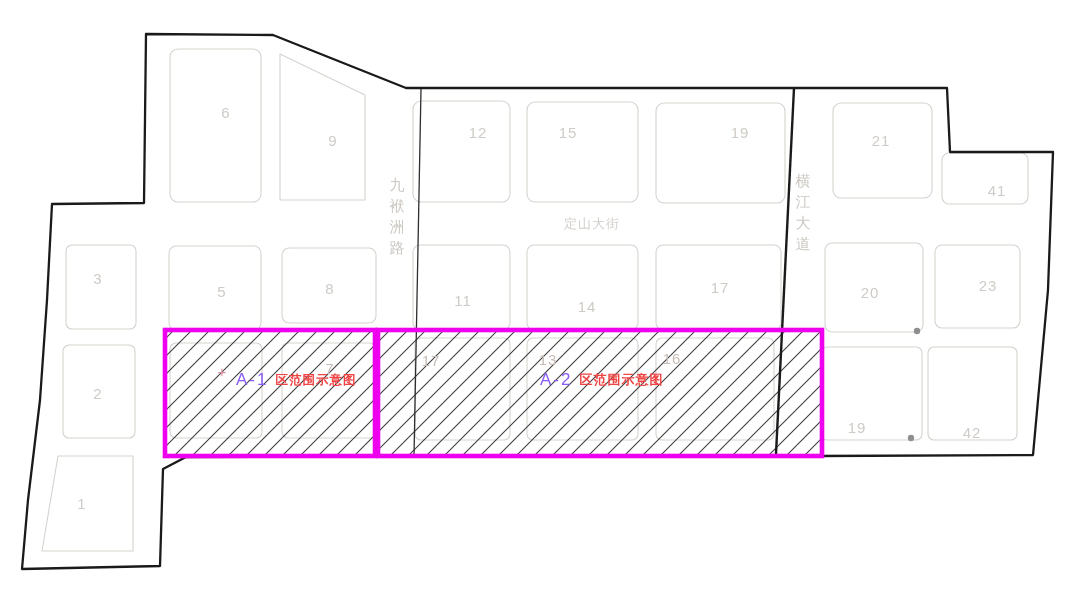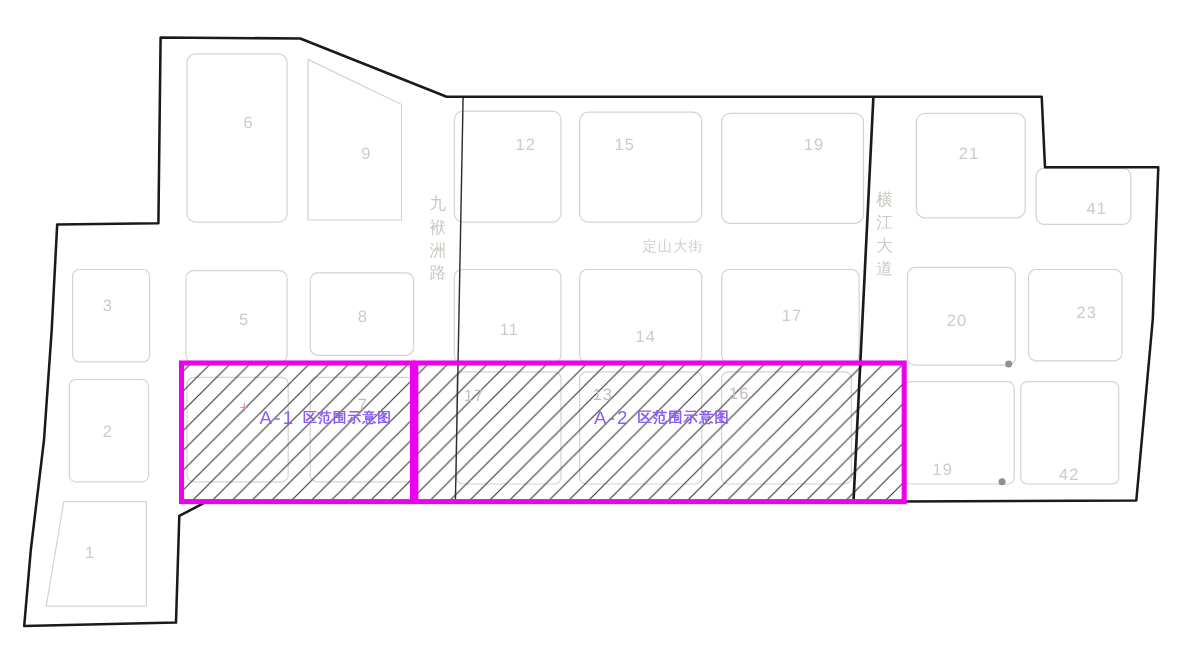--- a/index.html
+++ b/index.html
@@ -14,30 +14,29 @@
     transform:translate(-50%,-50%);
   }
   .num.hatched{color:#c7bcb6;}
   .street-v{
     writing-mode:vertical-rl;text-orientation:upright;
     font-size:15px;color:#ccc8c3;letter-spacing:21px;line-height:16px;
   }
   .street-h{
     font-size:13px;color:#d2cfca;letter-spacing:1px;
     transform:translate(-50%,-50%);
-    margin-left:20px;
   }
   .zone-label{
     display:flex;align-items:center;gap:7px;transform:translateY(-50%);
   }
   .zone-code{
     font-size:17px;color:#8b5cf6;letter-spacing:2px;font-weight:400;
   }
   .zone-suffix{
-    font-size:12.5px;color:#8b5cf6;font-weight:bold;letter-spacing:1px;
+    font-size:12.5px;color:#ef4444;font-weight:bold;letter-spacing:1px;
   }
   .plus-marker{
     font-size:15px;color:#d98f9f;transform:translate(-50%,-50%);
   }
 </style>
 </head>
 <body>
 
 <div class="stage">
 

